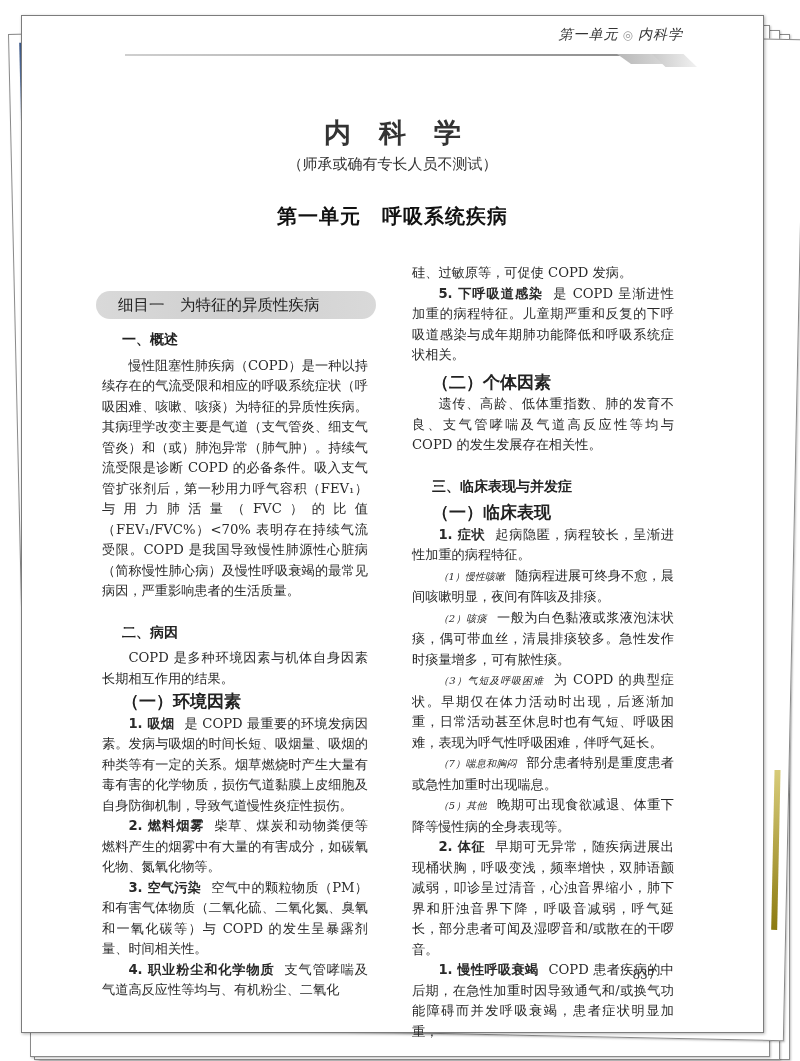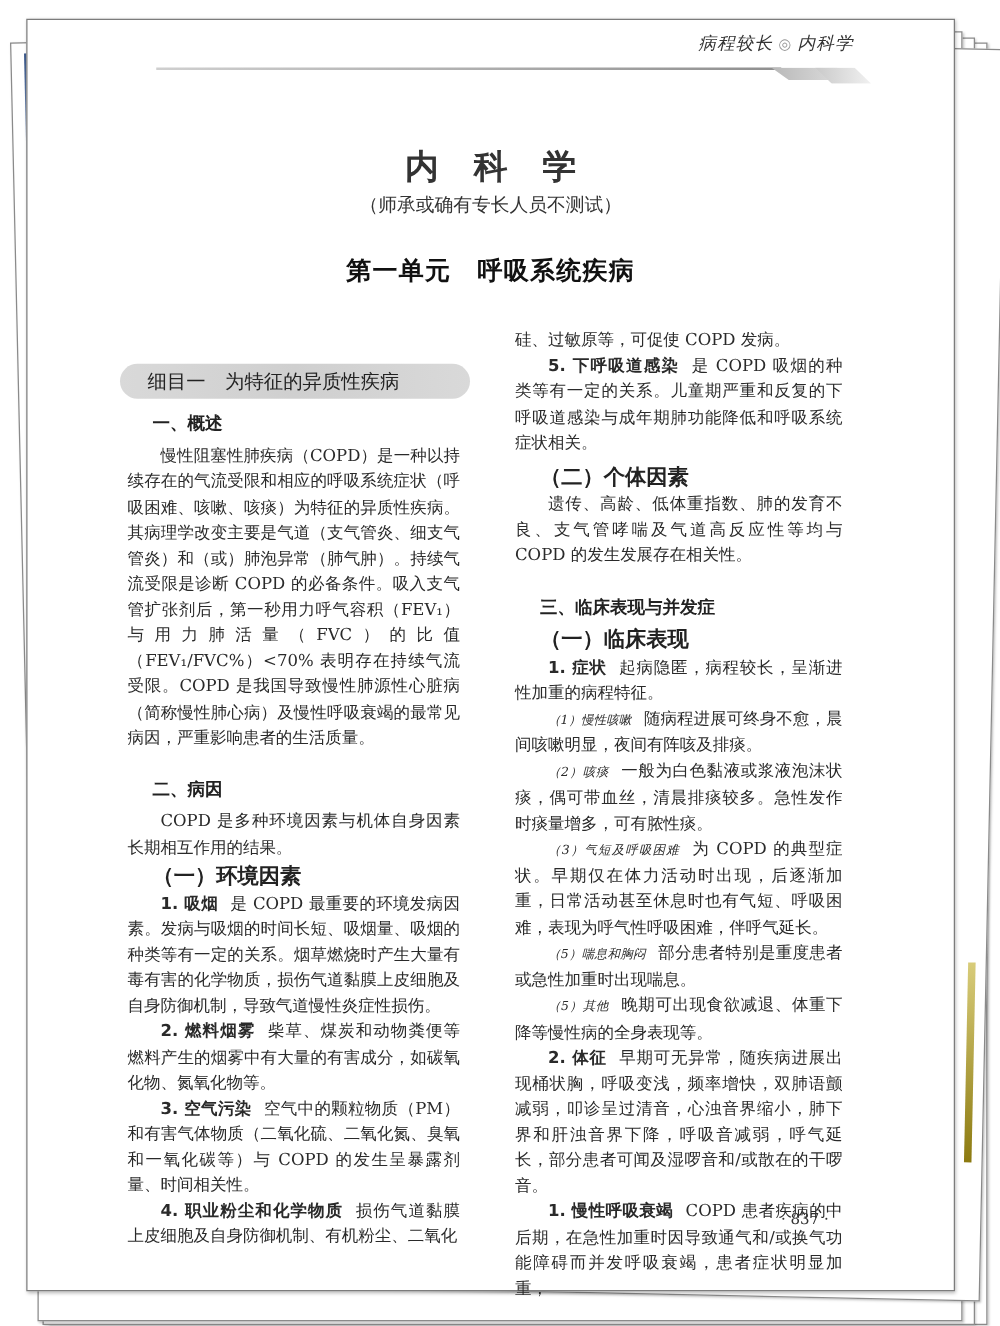--- a/index.html
+++ b/index.html
@@ -80,57 +80,57 @@
   </div>
 <div class="stack-page sp-r3"></div>
 <div class="stack-page sp-r2"></div>
 <div class="stack-page sp-r1"></div>
 <div class="stack-page sp-fold">
     <div class="gold-edge"></div>
   </div>
 
 <div class="page">
   <div class="running-head">
-    <span>病程较长</span><span class="sep">◎</span><span>内科学</span>
+    <span>第一单元</span><span class="sep">◎</span><span>内科学</span>
   </div>
   <div class="head-rule"></div>
   <div class="head-tab"></div>
   <div class="head-tab2"></div>
 
   <div class="subject-title">内科学</div>
   <div class="subject-sub">（师承或确有专长人员不测试）</div>
   <div class="unit-title">第一单元　呼吸系统疾病</div>
 
   <div class="col col-left">
     <div class="section-bar">细目一　为特征的异质性疾病</div>
     <h3 class="h1">一、概述</h3>
     <p>慢性阻塞性肺疾病（COPD）是一种以持续存在的气流受限和相应的呼吸系统症状（呼吸困难、咳嗽、咳痰）为特征的异质性疾病。其病理学改变主要是气道（支气管炎、细支气管炎）和（或）肺泡异常（肺气肿）。持续气流受限是诊断 COPD 的必备条件。吸入支气管扩张剂后，第一秒用力呼气容积（FEV₁）与用力肺活量（FVC）的比值（FEV₁/FVC%）&lt;70% 表明存在持续气流受限。COPD 是我国导致慢性肺源性心脏病（简称慢性肺心病）及慢性呼吸衰竭的最常见病因，严重影响患者的生活质量。</p>
     <div class="gap"></div>
     <h3 class="h1">二、病因</h3>
     <p>COPD 是多种环境因素与机体自身因素长期相互作用的结果。</p>
     <h3 class="h2">（一）环境因素</h3>
     <p><span class="lead">1. 吸烟</span><span>是 COPD 最重要的环境发病因素。发病与吸烟的时间长短、吸烟量、吸烟的种类等有一定的关系。烟草燃烧时产生大量有毒有害的化学物质，损伤气道黏膜上皮细胞及自身防御机制，导致气道慢性炎症性损伤。</span></p>
     <p><span class="lead">2. 燃料烟雾</span><span>柴草、煤炭和动物粪便等燃料产生的烟雾中有大量的有害成分，如碳氧化物、氮氧化物等。</span></p>
     <p><span class="lead">3. 空气污染</span><span>空气中的颗粒物质（PM）和有害气体物质（二氧化硫、二氧化氮、臭氧和一氧化碳等）与 COPD 的发生呈暴露剂量、时间相关性。</span></p>
-    <p><span class="lead">4. 职业粉尘和化学物质</span><span>损伤气道黏膜上皮细胞及自身防御机制、有机粉尘、二氧化</span></p>
+    <p><span class="lead">4. 职业粉尘和化学物质</span><span>支气管哮喘及气道高反应性等均与、有机粉尘、二氧化</span></p>
   </div>
 
   <div class="col col-right">
     <p style="text-indent:0">硅、过敏原等，可促使 COPD 发病。</p>
-    <p><span class="lead">5. 下呼吸道感染</span><span>是 COPD 吸烟的种类等有一定的关系。儿童期严重和反复的下呼吸道感染与成年期肺功能降低和呼吸系统症状相关。</span></p>
+    <p><span class="lead">5. 下呼吸道感染</span><span>是 COPD 呈渐进性加重的病程特征。儿童期严重和反复的下呼吸道感染与成年期肺功能降低和呼吸系统症状相关。</span></p>
     <div class="gap-s"></div>
     <h3 class="h2">（二）个体因素</h3>
     <p>遗传、高龄、低体重指数、肺的发育不良、支气管哮喘及气道高反应性等均与 COPD 的发生发展存在相关性。</p>
     <div class="gap"></div>
     <h3 class="h1">三、临床表现与并发症</h3>
     <h3 class="h2">（一）临床表现</h3>
     <p><span class="lead">1. 症状</span><span>起病隐匿，病程较长，呈渐进性加重的病程特征。</span></p>
     <p><span class="lead-it">（1）慢性咳嗽</span><span>随病程进展可终身不愈，晨间咳嗽明显，夜间有阵咳及排痰。</span></p>
     <p><span class="lead-it">（2）咳痰</span><span>一般为白色黏液或浆液泡沫状痰，偶可带血丝，清晨排痰较多。急性发作时痰量增多，可有脓性痰。</span></p>
     <p><span class="lead-it">（3）气短及呼吸困难</span><span>为 COPD 的典型症状。早期仅在体力活动时出现，后逐渐加重，日常活动甚至休息时也有气短、呼吸困难，表现为呼气性呼吸困难，伴呼气延长。</span></p>
-    <p><span class="lead-it">（5）喘息和胸闷</span><span>部分患者特别是重度患者或急性加重时出现喘息。</span></p>
+    <p><span class="lead-it">（7）喘息和胸闷</span><span>部分患者特别是重度患者或急性加重时出现喘息。</span></p>
     <p><span class="lead-it">（5）其他</span><span>晚期可出现食欲减退、体重下降等慢性病的全身表现等。</span></p>
     <p><span class="lead">2. 体征</span><span>早期可无异常，随疾病进展出现桶状胸，呼吸变浅，频率增快，双肺语颤减弱，叩诊呈过清音，心浊音界缩小，肺下界和肝浊音界下降，呼吸音减弱，呼气延长，部分患者可闻及湿啰音和/或散在的干啰音。</span></p>
     <p><span class="lead">1. 慢性呼吸衰竭</span><span>COPD 患者疾病的中后期，在急性加重时因导致通气和/或换气功能障碍而并发呼吸衰竭，患者症状明显加重，</span></p>
   </div>
 
   <div class="page-num">· 837 ·</div>
 </div>
 
 </body></html>

